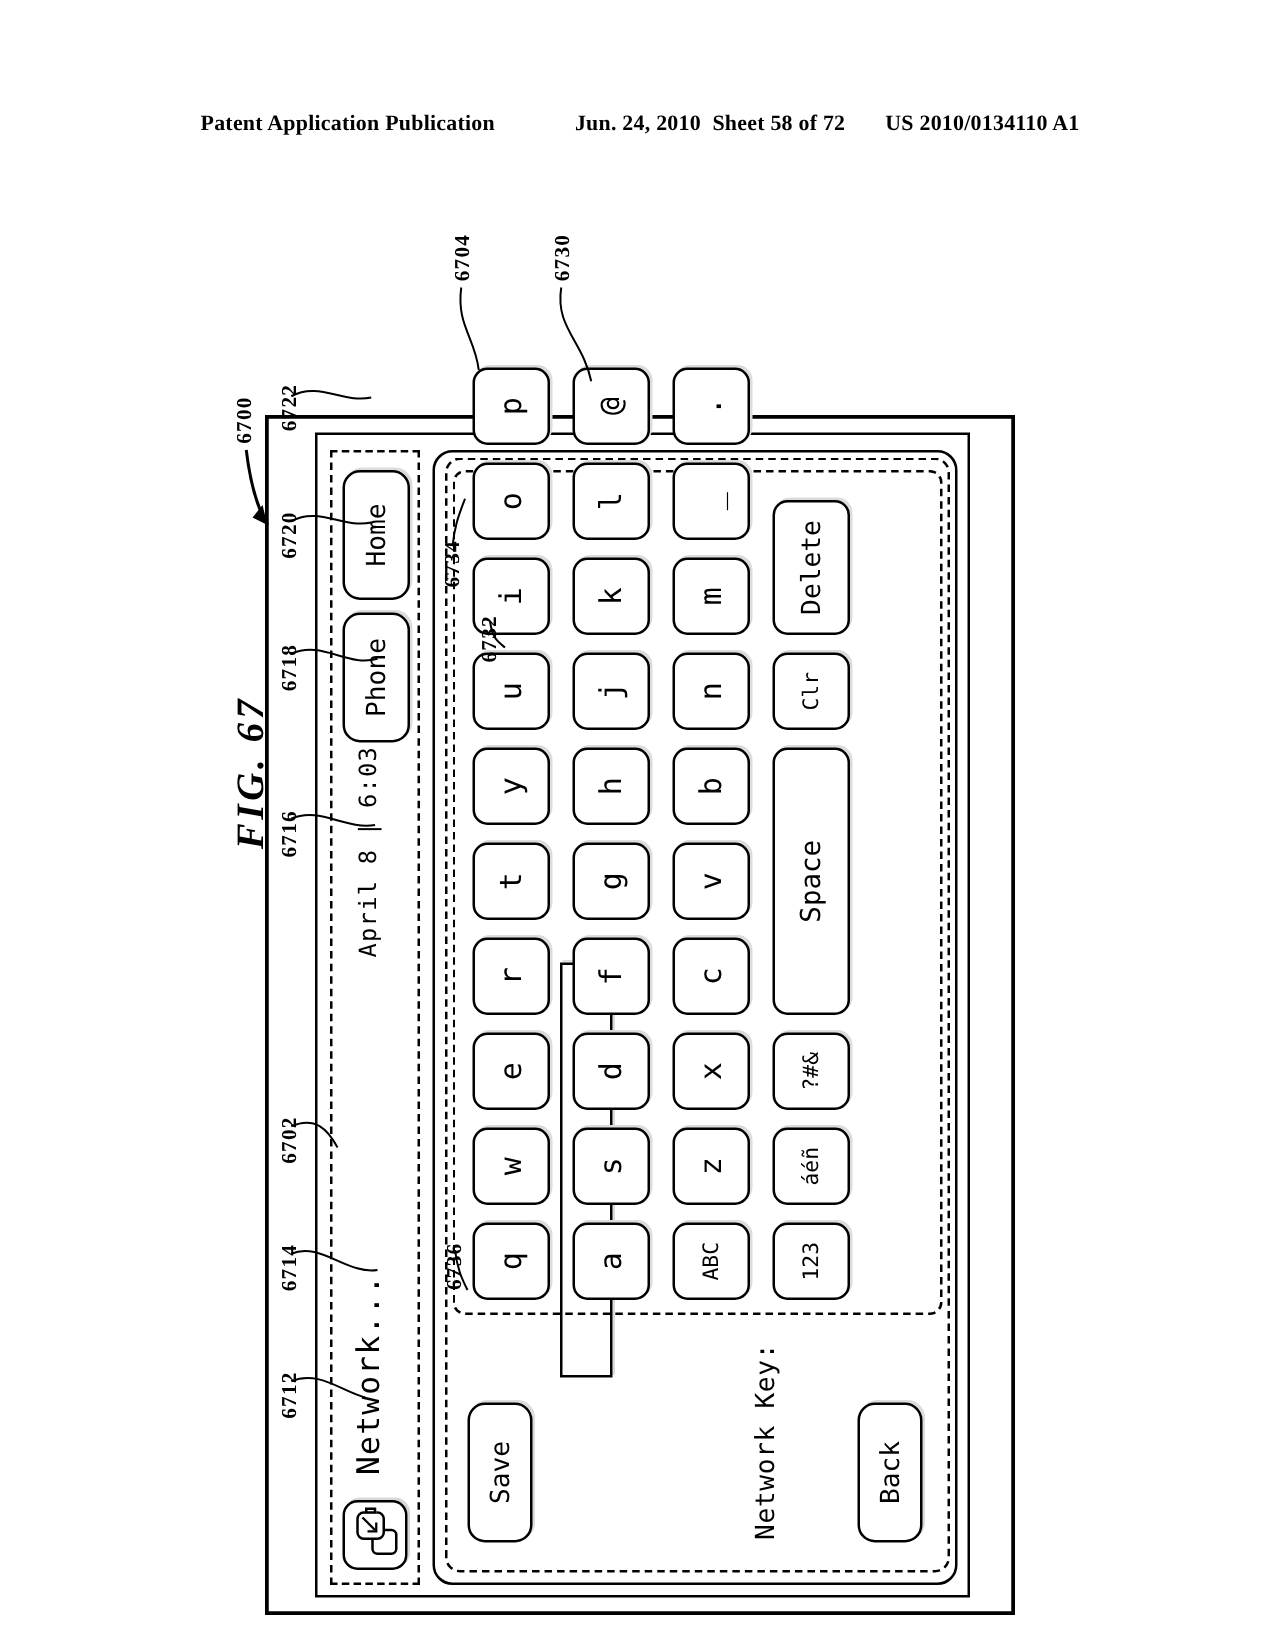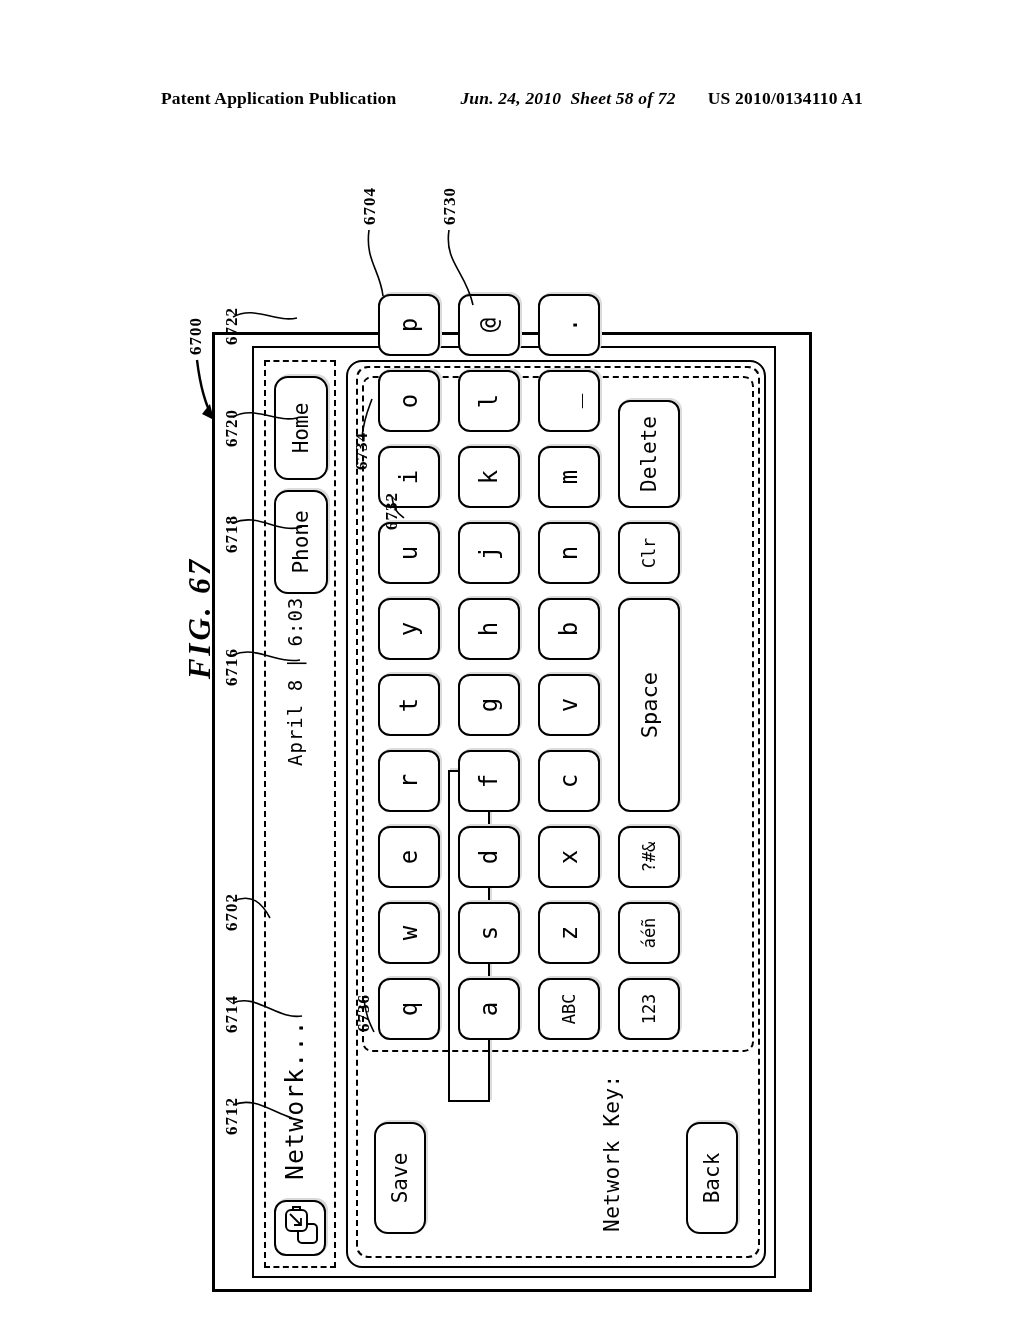--- a/index.html
+++ b/index.html
@@ -3,21 +3,21 @@
 <meta charset="utf-8">
 <style>
   html,body{margin:0;padding:0;background:#fff;}
   body{width:1024px;height:1320px;font-family:"DejaVu Sans",sans-serif;color:#000;position:relative;overflow:hidden;}
 
   
   .pub-header{position:absolute;top:88px;left:0;width:1024px;text-align:center;
     font-family:"Liberation Serif",serif;font-weight:bold;font-size:17.5px;letter-spacing:.2px;}
   .pub-header span{display:inline-block;}
   .ph-1{margin-right:64px;text-align:right;}
-  .ph-2{margin-right:32px;font-style:italic;}
+  .ph-2{margin-right:32px;}
 
   
   .fig-label{position:absolute;left:120px;top:600px;width:160px;text-align:center;
     font-family:"Liberation Serif",serif;font-style:italic;font-weight:bold;font-size:31px;
     letter-spacing:3px;transform:rotate(-90deg);transform-origin:center center;}
 
   
   
   #stage{position:absolute;left:32px;top:512px;width:960px;height:600px;
     transform:rotate(-90deg);transform-origin:480px 300px;}

